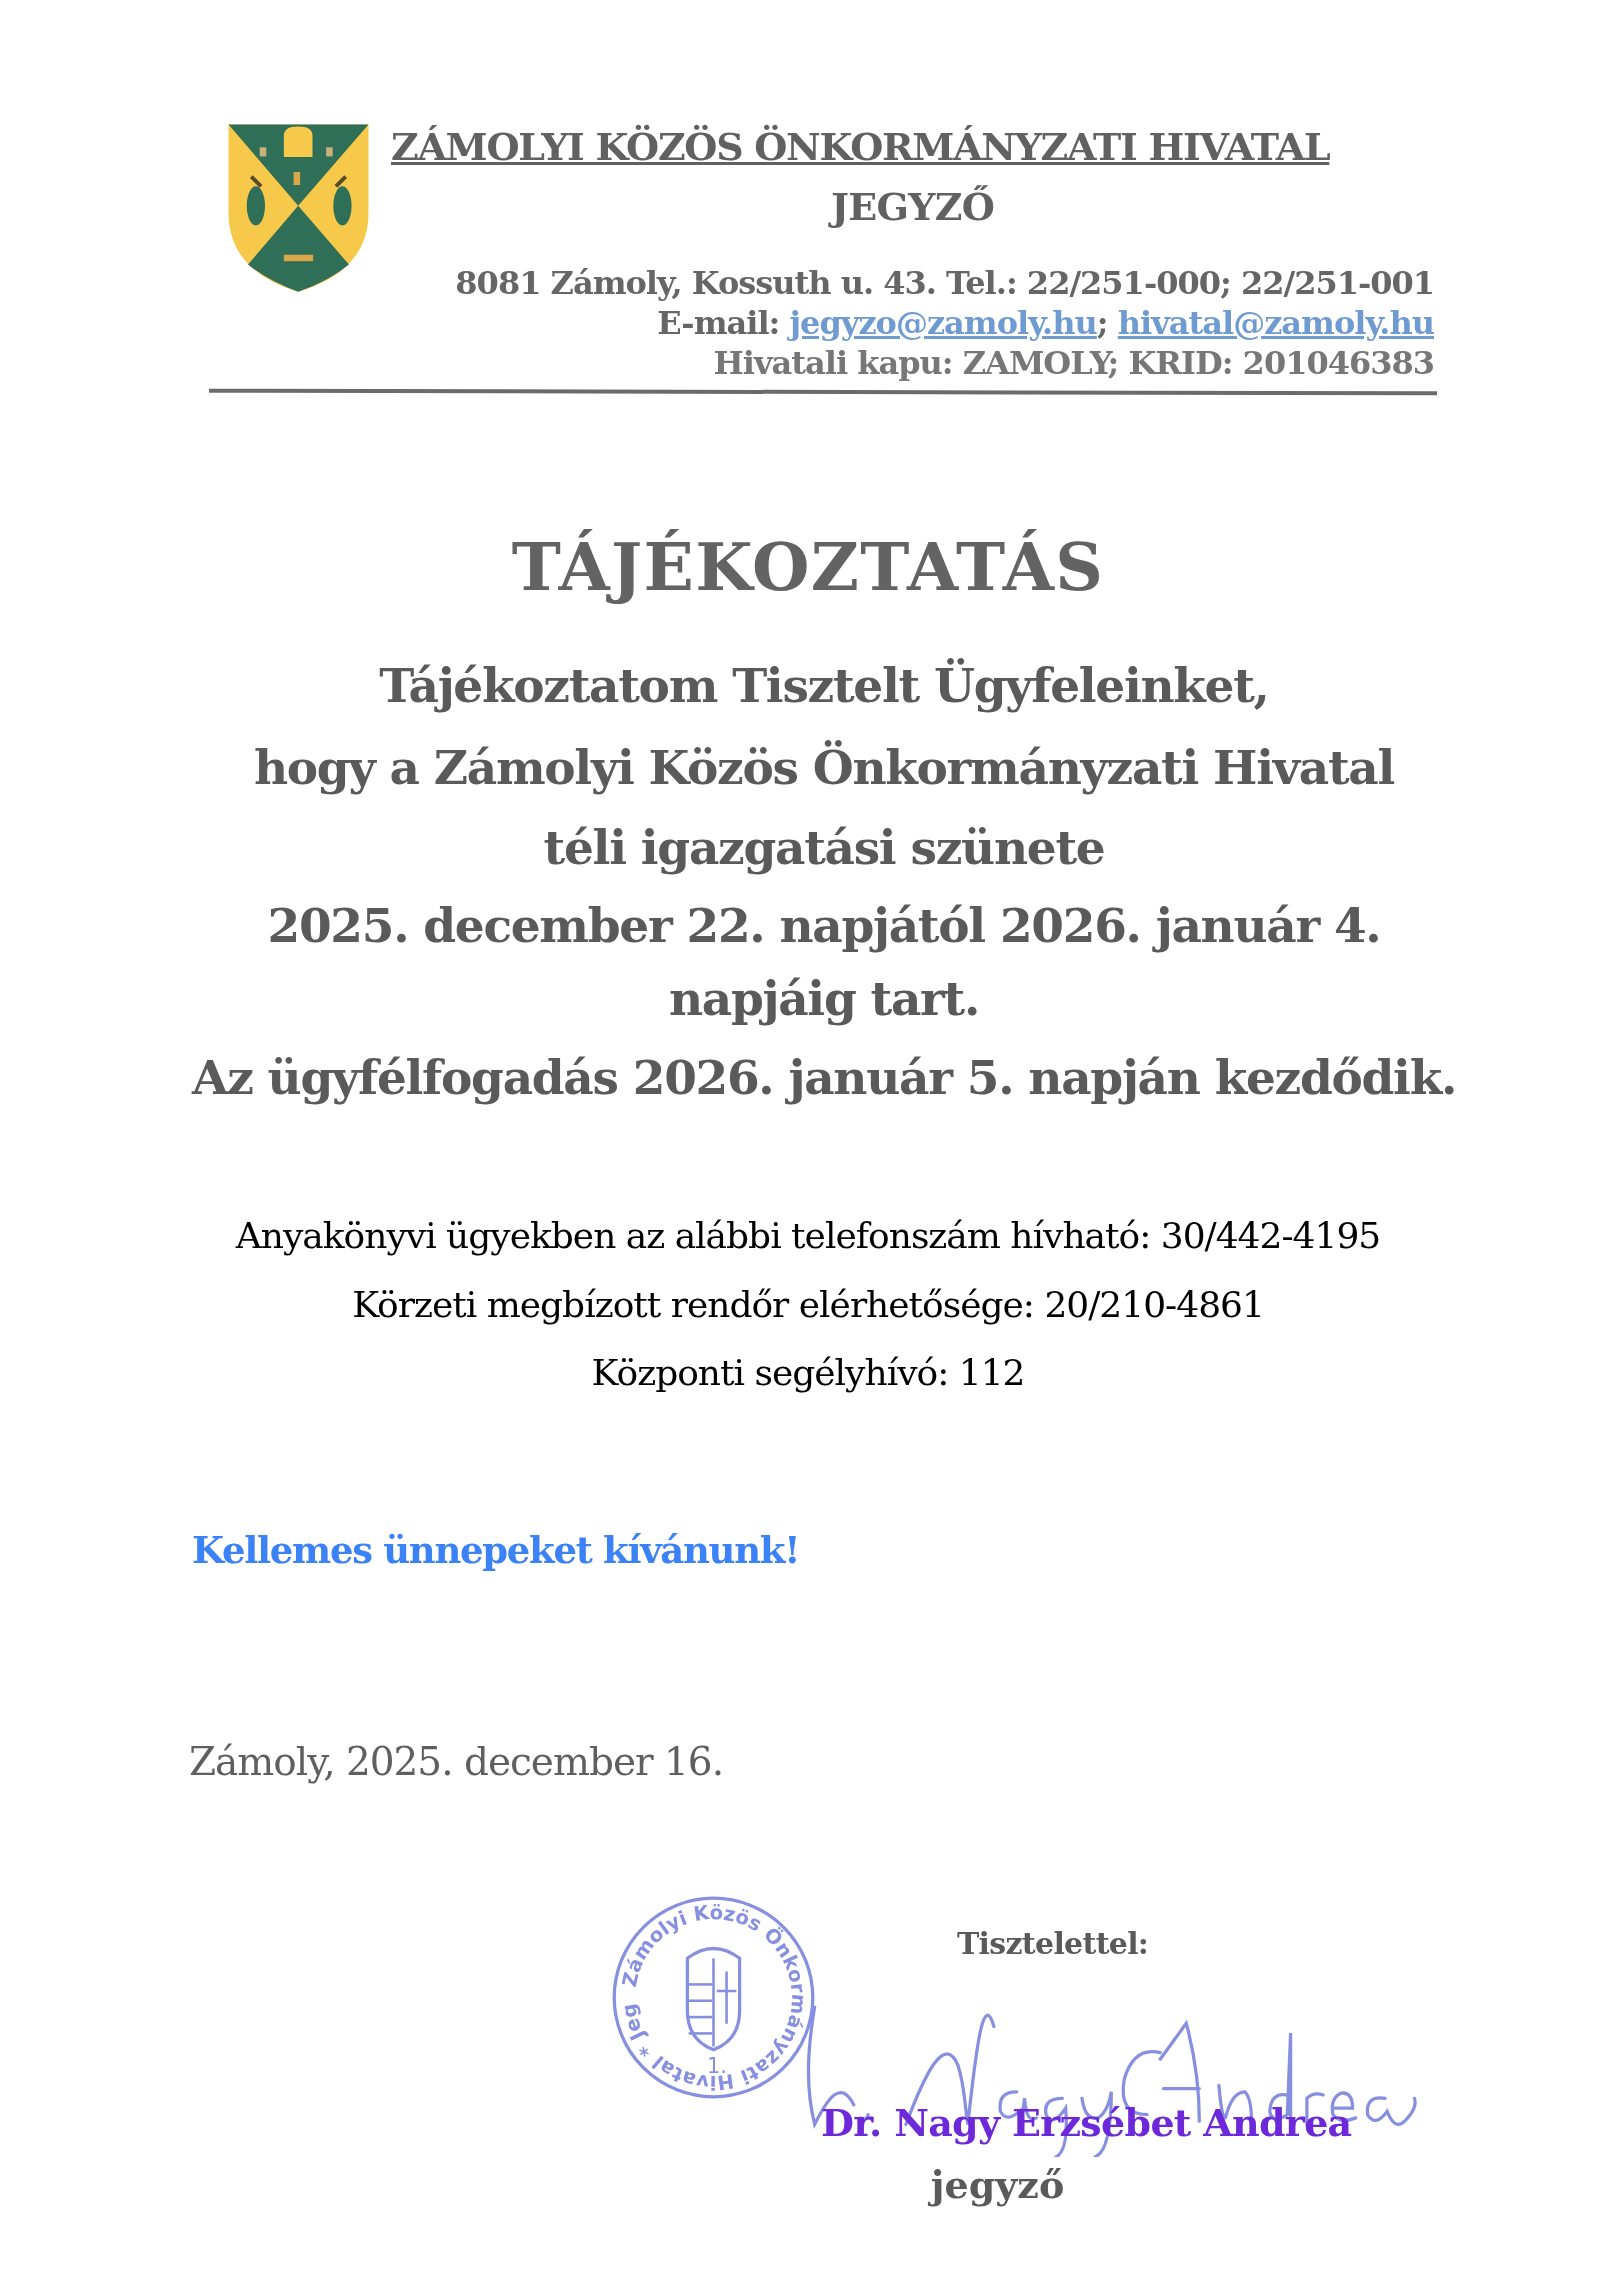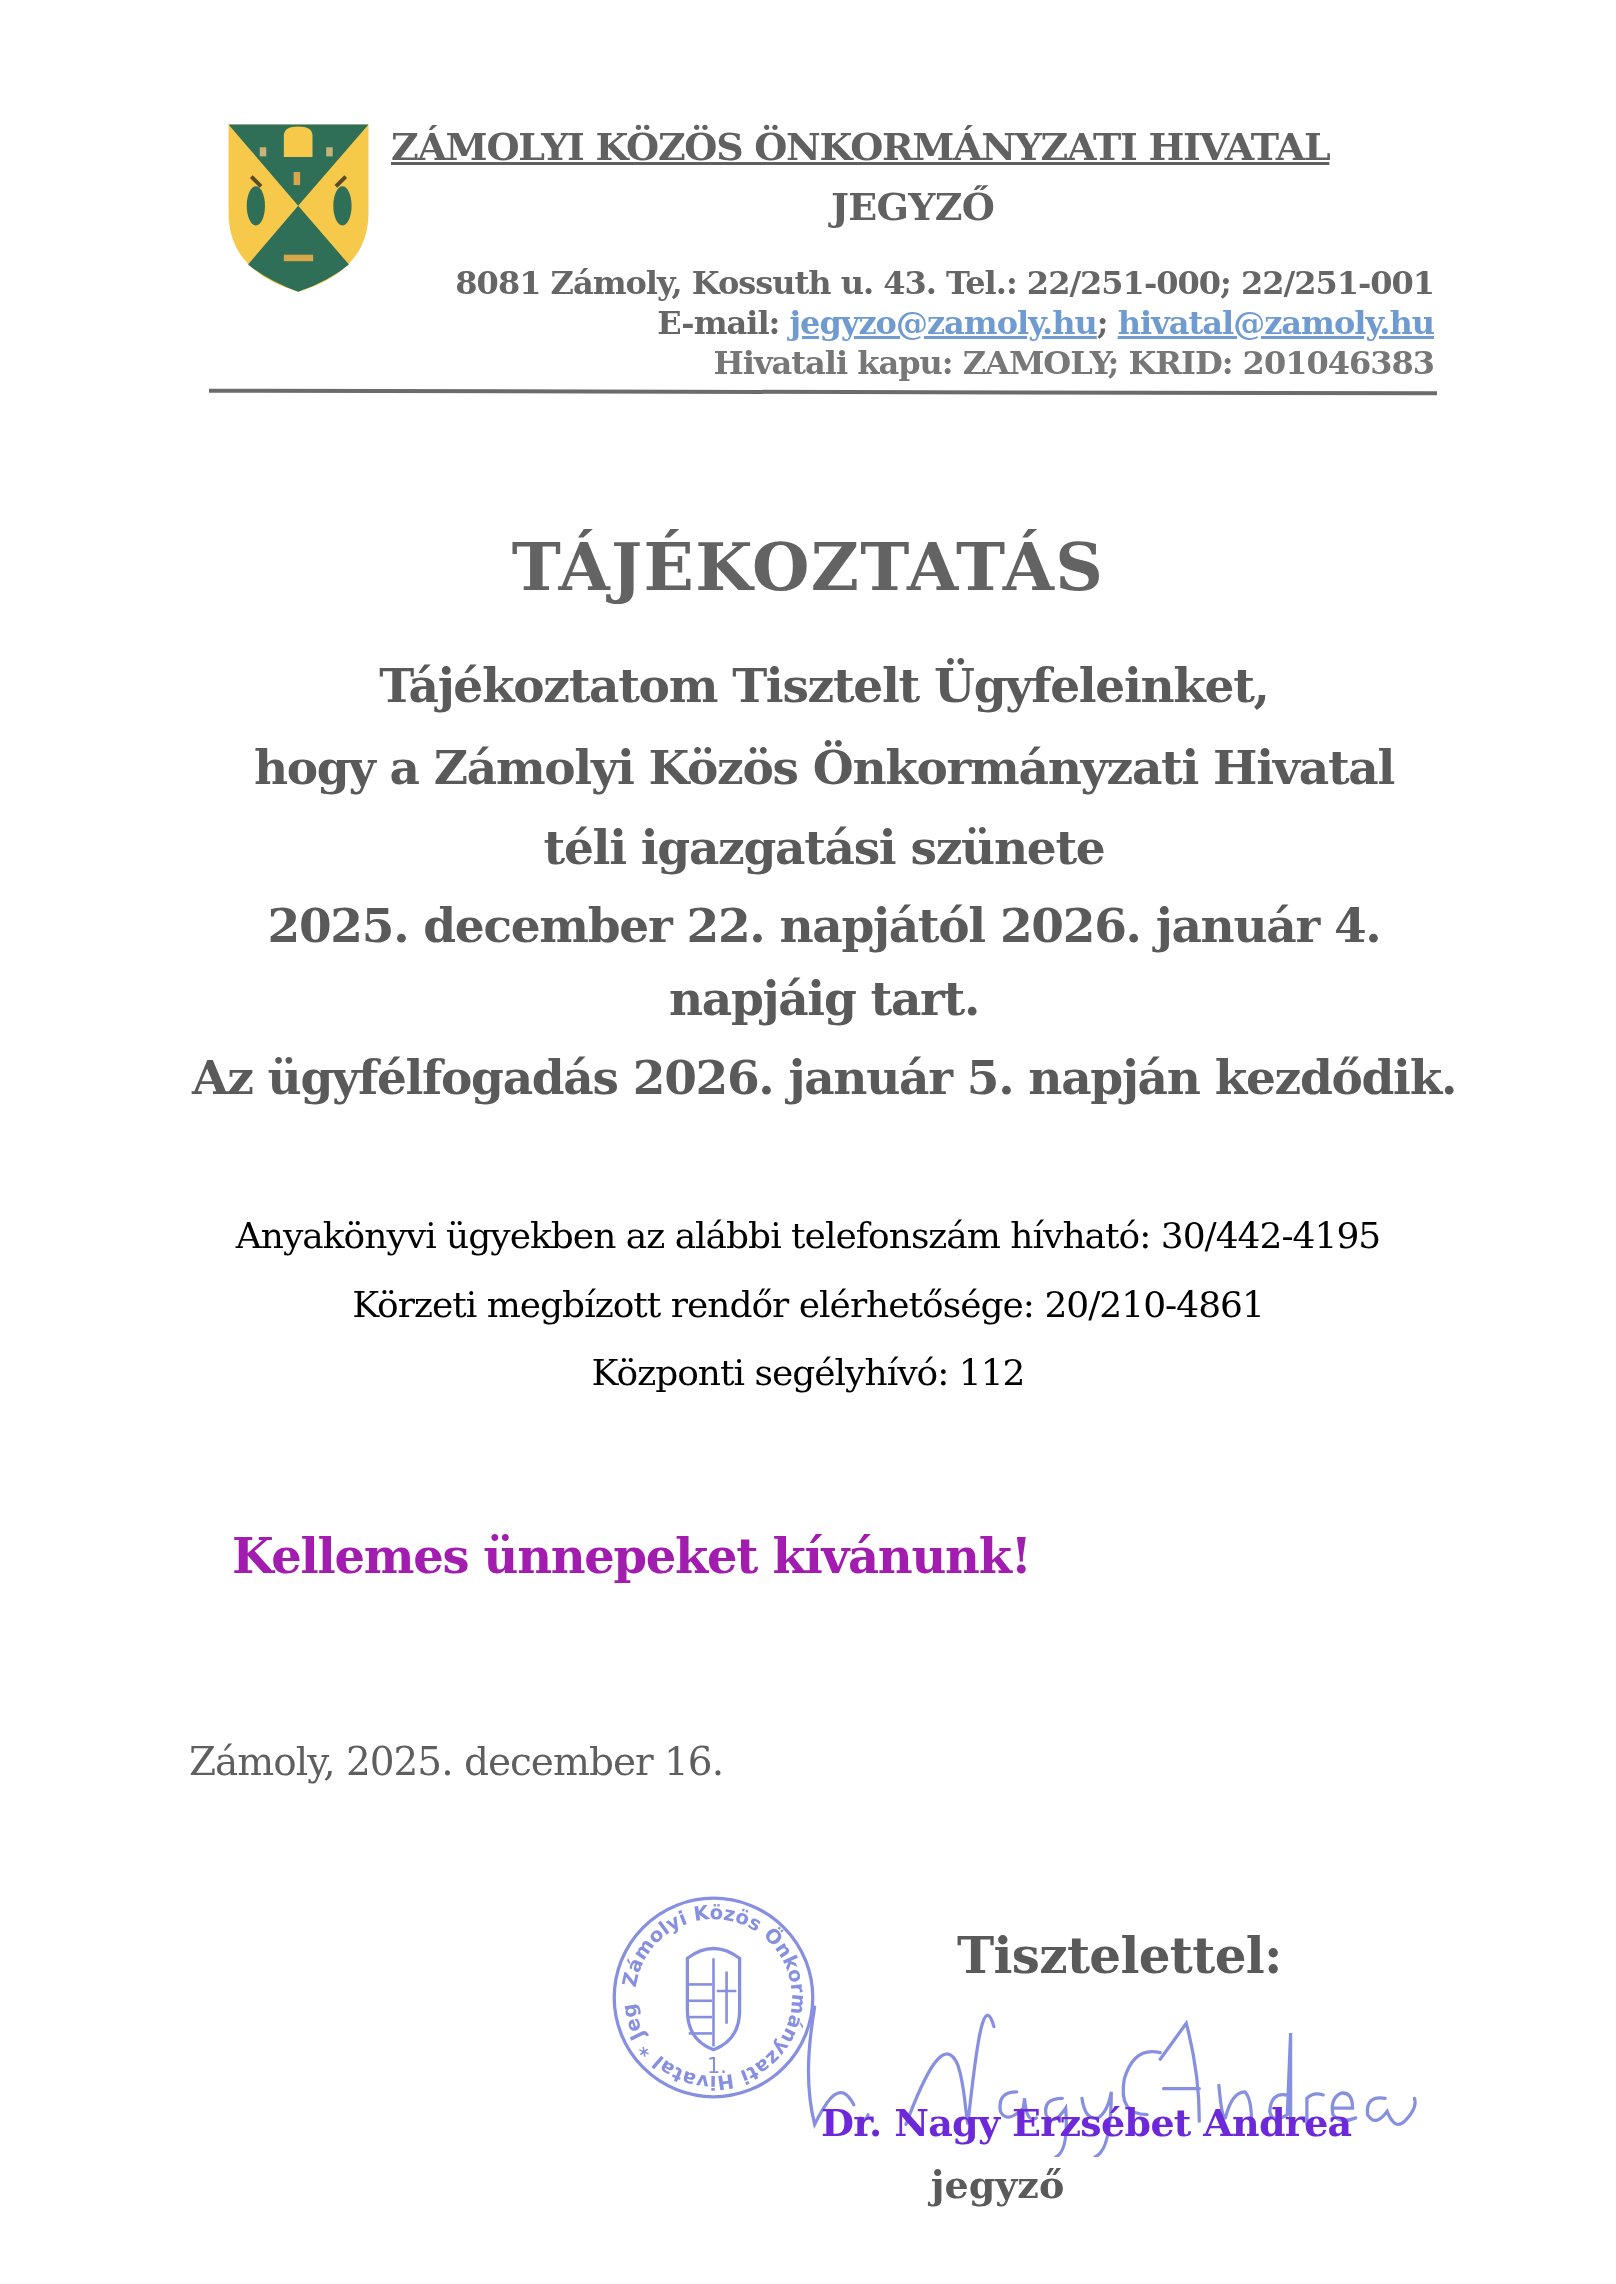--- a/index.html
+++ b/index.html
@@ -15,23 +15,23 @@
               letter-spacing:-1px; color:#666; }
   .hdr-addr { top:264px; }
   .hdr-mail { top:304px; }
   .hdr-kapu { top:344px; color:#777; }
   .link { color:#6f9bd1; text-decoration:underline; }
   .rule { top:390px; left:209px; width:1228px; height:3.9px; background:#6b6b6b;
           transform:rotate(0.12deg); }
   .doc-title { top:528px; font-size:66px; font-weight:bold; letter-spacing:1.3px; color:#636363; }
   .para { font-size:47px; font-weight:bold; letter-spacing:-1.3px; color:#5a5a5a;padding-left:16px; }
   .contact { font-size:36px; letter-spacing:-1px; color:#000000; }
-  .greet { top:1528px; left:192px; font-size:48px; font-weight:bold; letter-spacing:-1.3px; color:#a21caf;margin-left:40px; }
+  .greet { top:1528px; left:192px; font-size:37px; font-weight:bold; letter-spacing:-1.3px; color:#3b82f6; }
   .dateline { top:1739px; left:189px; font-size:39px; letter-spacing:-1px; color:#5f5f5f; }
-  .tiszt { top:1926px; left:957px; font-size:50px; font-weight:bold; letter-spacing:-0.7px; color:#5a5a5a; }
+  .tiszt { top:1926px; left:957px; font-size:30px; font-weight:bold; letter-spacing:-0.7px; color:#5a5a5a; }
   .signame { top:2100px; left:821px; font-size:38px; font-weight:bold; letter-spacing:-0.7px; color:#6d28d9; }
   .sigrole { top:2162px; left:867px; width:261px; text-align:center; font-size:38px; font-weight:bold; color:#5a5a5a; }
   svg { position:absolute; }
 </style>
 </head>
 <body>
 
 <svg class="abs" style="left:222px;top:121px" width="153" height="173" viewBox="0 0 235 265">
   <path d="M10 5 H225 V140 Q225 230 117 262 Q10 230 10 140 Z" fill="#f6c94b"></path>
   <path d="M10 5 H225 L117 130 Z" fill="#2f6e57"></path>

